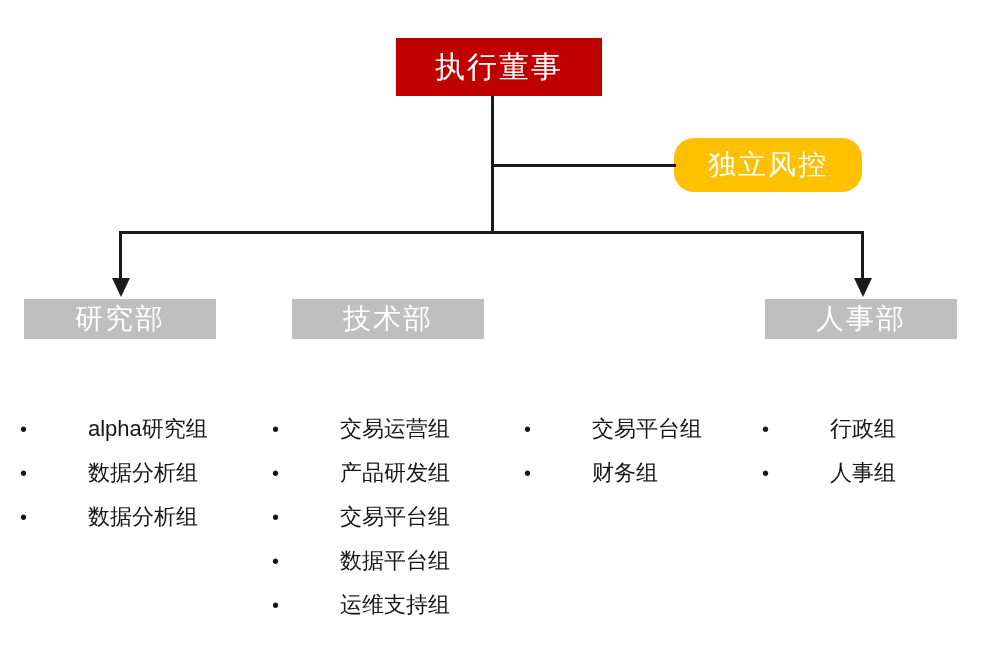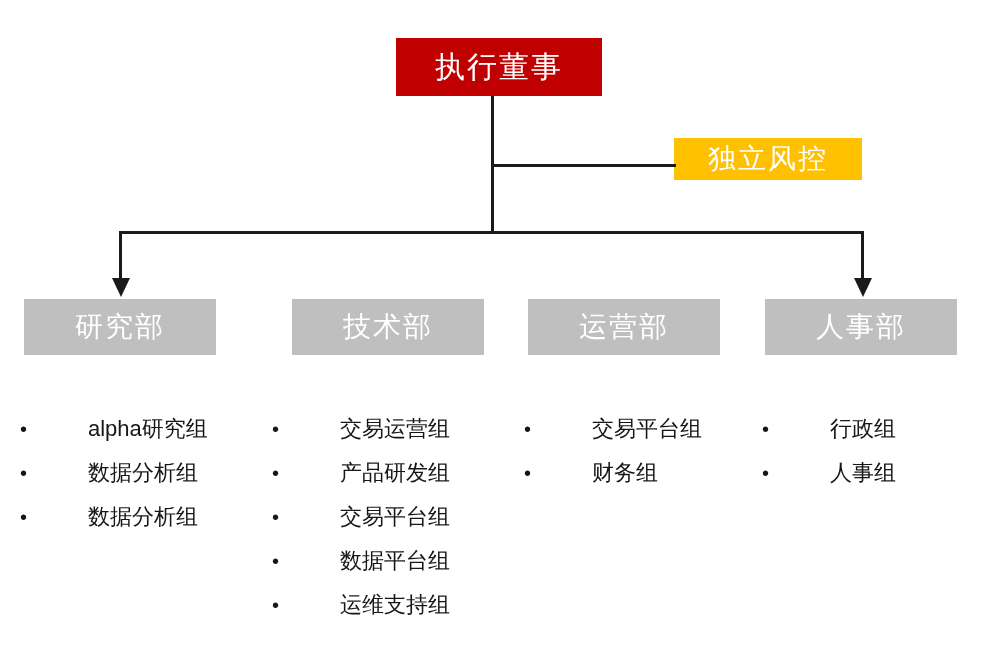--- a/index.html
+++ b/index.html
@@ -36,28 +36,29 @@
     top: 38px;
     width: 206px;
     height: 58px;
     background: #C00000;
     font-size: 30px;
   }
   .node-risk {
     left: 674px;
     top: 138px;
     width: 188px;
-    height: 42px;
+    height: 54px;
     background: #FFC000;
     font-size: 28px;
+    border-radius: 20px;
   }
   .node-dept {
     top: 299px;
     width: 192px;
-    height: 56px;
+    height: 40px;
     background: #BFBFBF;
     font-size: 28px;
   }
   .dept-0 { left: 24px;  }
   .dept-1 { left: 292px; }
   .dept-2 { left: 528px; }
   .dept-3 { left: 765px; }
 
   
   .line {
@@ -147,21 +148,20 @@
   <div class="line h-bus"></div>
 
   <div class="v-drop drop-left"></div>
   <div class="arrow arrow-left"></div>
 
   <div class="v-drop drop-right"></div>
   <div class="arrow arrow-right"></div>
 
   <div class="node node-dept dept-0">研究部</div>
   <div class="node node-dept dept-1">技术部</div>
-  <div class="node node-dept dept-2">运营部</div>
   <div class="node node-dept dept-3">人事部</div>
 
   <div class="list-col col-0">
     <div class="list-item">
       <span class="bullet">•</span>
       <span class="item-text">alpha研究组</span>
     </div>
     <div class="list-item">
       <span class="bullet">•</span>
       <span class="item-text">数据分析组</span>

